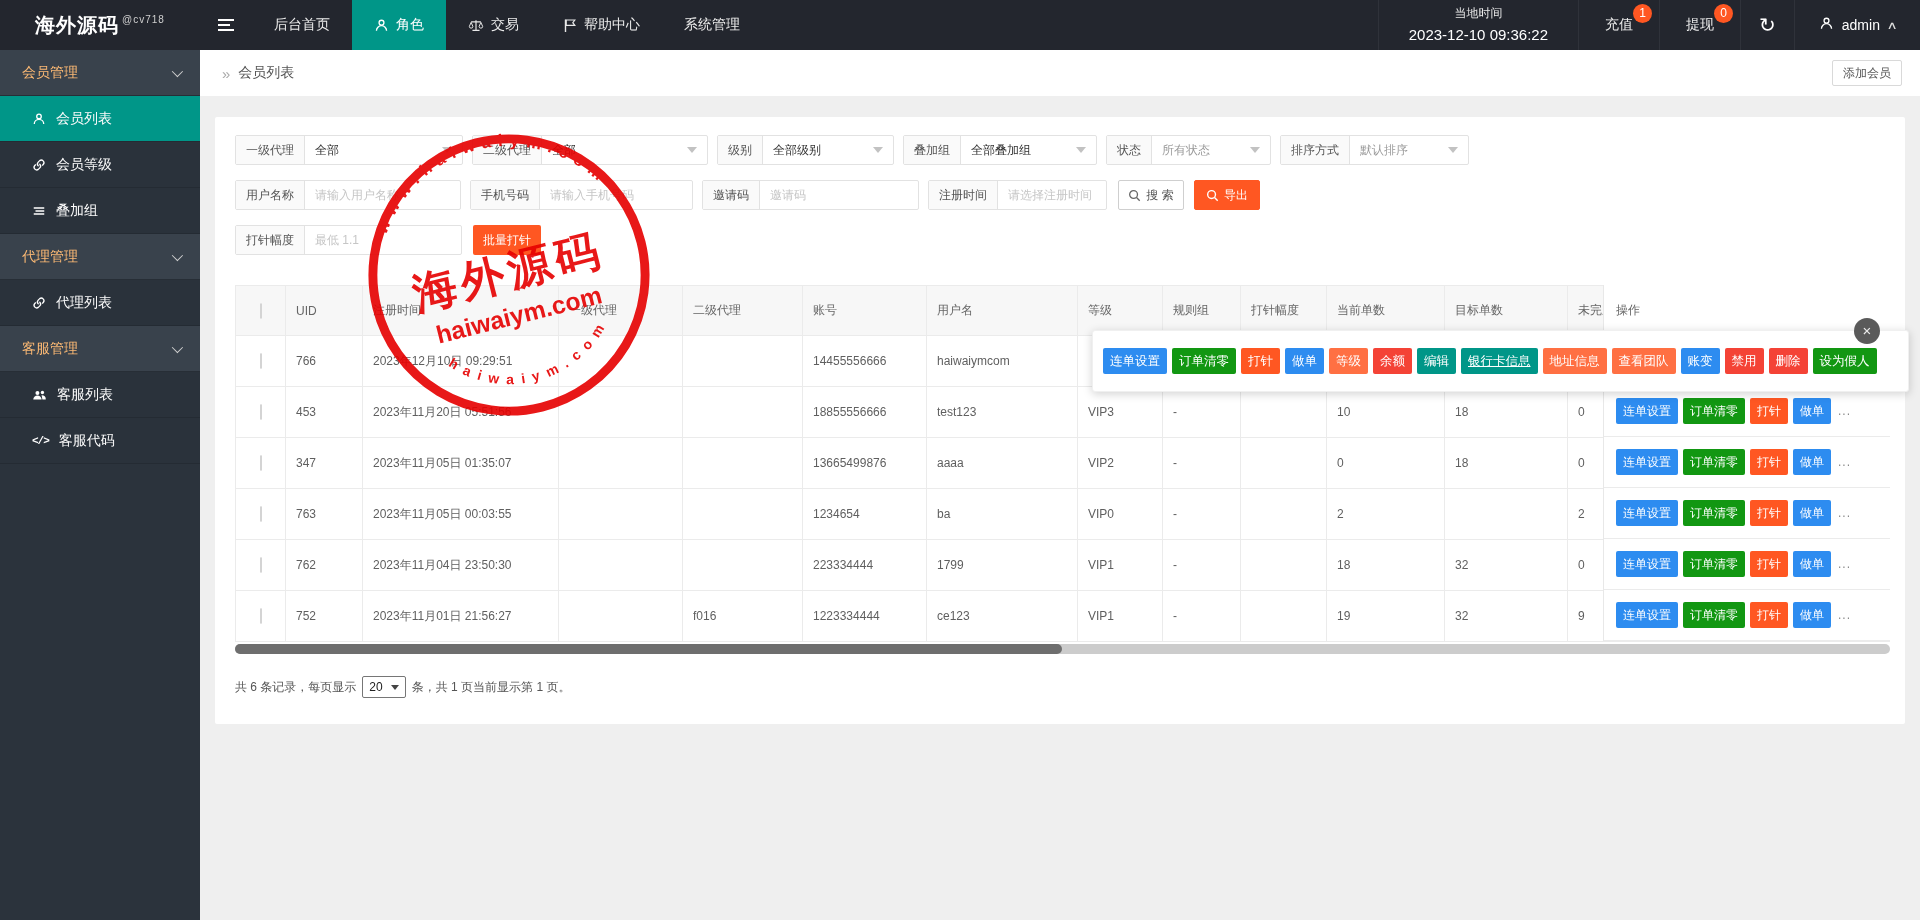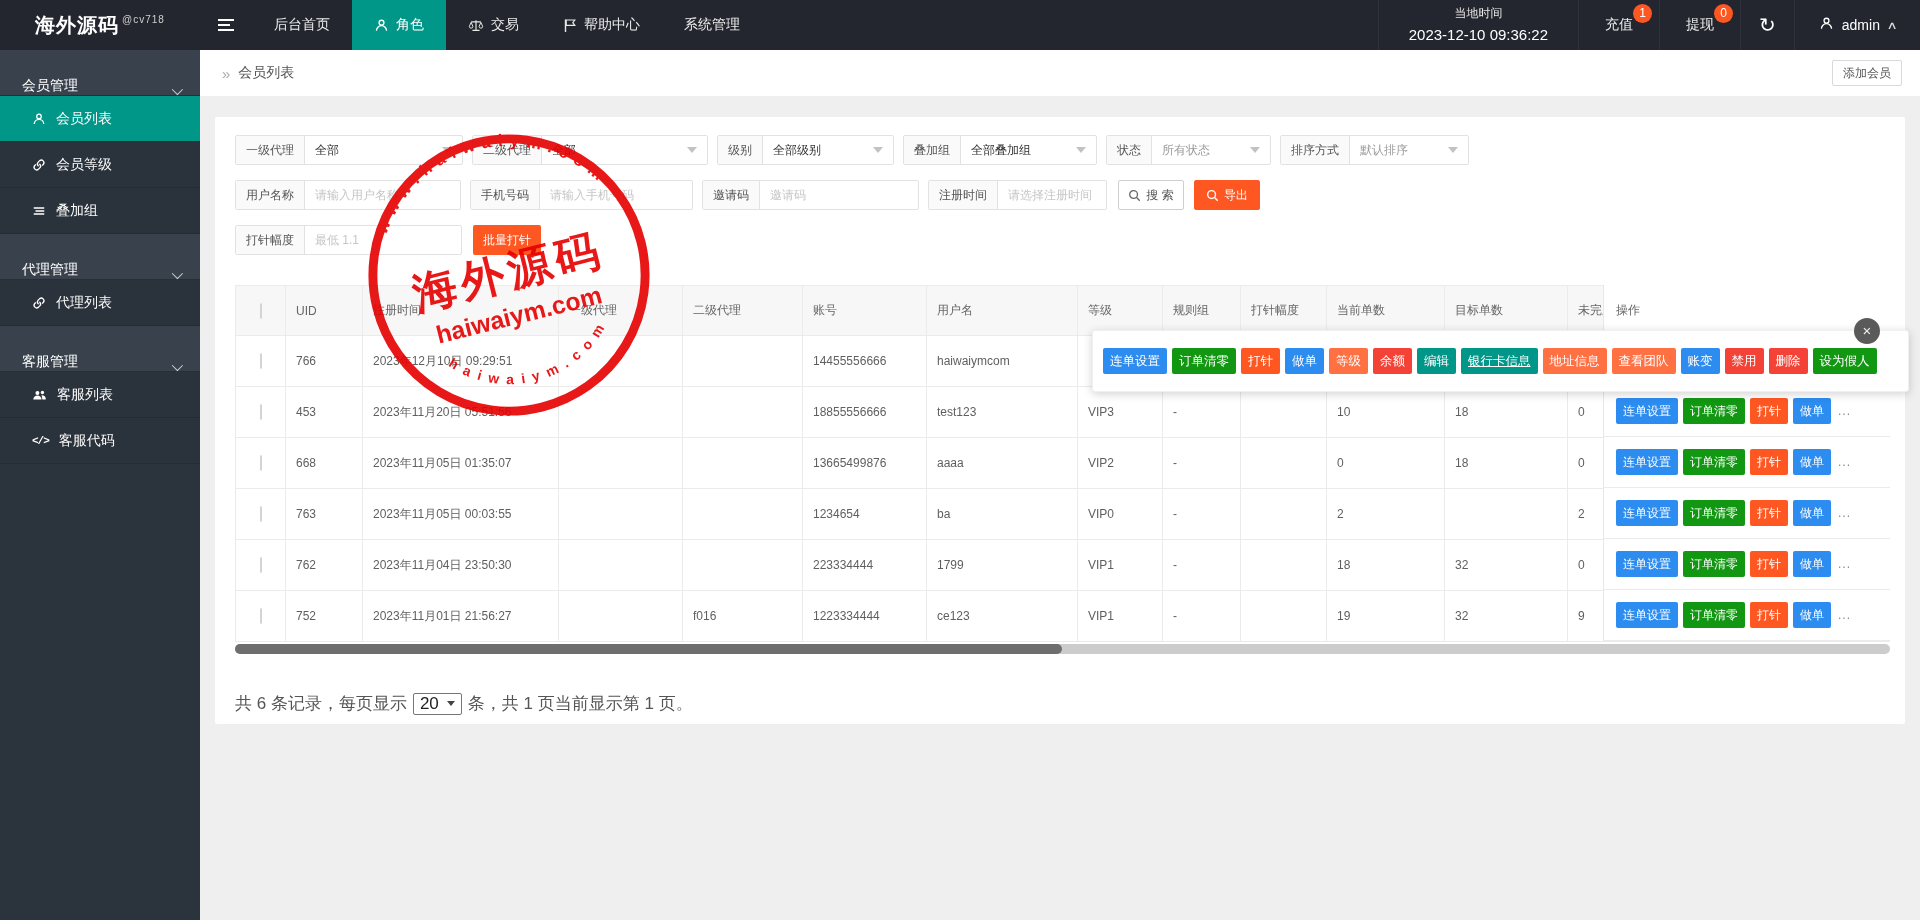--- a/index.html
+++ b/index.html
@@ -24,21 +24,21 @@
   .time-label{font-size:12px;color:#e8e8e8}
   .time-value{font-size:15px;color:#fff}
   .navbadge{position:relative;padding:0 26px;font-size:14px}
   .badge{position:absolute;top:4px;right:7px;min-width:19px;height:19px;border-radius:10px;background:#ff5722;color:#fff;font-size:12px;line-height:19px;text-align:center;padding:0 5px}
   .refreshbox{padding:0 18px;font-size:20px;color:#fff}
   .adminbox{padding:0 24px;gap:8px;font-size:14px;color:#fff}
   .caret-up{font-size:11px;color:#ddd;transform:scaleX(1.4)}
 
   
   .sidebar{position:absolute;top:50px;left:0;bottom:0;width:200px;background:#2b333c;z-index:15}
-  .side-group{height:46px;display:flex;align-items:flex-end;padding:0 20px 0 22px;background:#39424c;color:#ffffff;font-size:14px;border-bottom:1px solid #272e36;cursor:pointer}
+  .side-group{height:46px;display:flex;align-items:center;padding:0 20px 0 22px;background:#39424c;color:#fdba74;font-size:14px;border-bottom:1px solid #272e36;cursor:pointer}
   .side-group .chev{margin-left:auto;width:8px;height:8px;border-right:1.5px solid #cfcfcf;border-bottom:1.5px solid #cfcfcf;transform:rotate(45deg) translateY(-2px)}
   .side-item{height:46px;display:flex;align-items:center;gap:10px;padding-left:32px;background:#2a323b;color:#fbfbfb;font-size:14px;border-bottom:1px solid #242b33;cursor:pointer}
   .side-item.active{background:#009688}
   .side-item svg{display:block;flex:none}
   .side-item .code-ic{font-family:"Liberation Mono","DejaVu Sans Mono",monospace;font-size:11px;font-weight:bold;color:#fff;letter-spacing:-1px}
 
   
   .main{position:absolute;left:200px;top:50px;right:0;bottom:0;background:#efefef}
   .crumbbar{height:46px;background:#fff;display:flex;align-items:center;padding:0 18px 0 22px}
   .crumb-arrow{color:#aaa;font-size:15px;margin-right:8px}
@@ -75,21 +75,21 @@
   .opfixed{position:absolute;top:0;right:0;width:287px;background:#fff;border-left:1px solid #e8e8e8;z-index:5}
   .opfixed .ophead{height:50px;line-height:50px;padding:0 12px;background:#fff;border-bottom:4px solid #4d7c0f;color:#666}
   .opfixed .oprow{height:51px;display:flex;align-items:center;gap:5px;padding:0 0 0 12px;border-bottom:1px solid #ebebeb}
   .abtn{display:inline-block;height:26px;line-height:26px;padding:0 7px;border-radius:2px;color:#fff;font-size:12px;cursor:pointer;white-space:nowrap}
   .more{color:#888;letter-spacing:1px;cursor:pointer;margin-left:2px}
 
   .hscroll{position:relative;width:1655px;height:10px;background:#ccc;border-radius:5px;margin-top:2px}
   .hthumb{position:absolute;left:0;top:0;height:10px;width:827px;background:#6e6e6e;border-radius:5px;cursor:pointer}
 
   
-  .pager{display:flex;align-items:center;margin-top:38px;font-size:17px;color:#555}
+  .pager{display:flex;align-items:center;margin-top:22px;font-size:12px;color:#555}
   .pgsel{display:inline-flex;align-items:center;gap:8px;border:1px solid #767676;border-radius:2px;height:22px;padding:0 6px;margin:0 6px;background:#fff;cursor:pointer;color:#222}
   .pgsel .dcaret2{width:0;height:0;border-left:4px solid transparent;border-right:4px solid transparent;border-top:5px solid #444}
 
   
   .actionpopup{position:absolute;left:1092px;top:330px;width:817px;height:62px;background:#fff;border:1px solid #f0f0f0;box-shadow:0 2px 10px rgba(0,0,0,.18);border-radius:3px;display:flex;align-items:center;gap:5px;padding:0 10px;z-index:40}
   .actionpopup .abtn{font-size:12.5px}
   .popclose{position:absolute;top:-13px;right:28px;width:26px;height:26px;border-radius:50%;background:#5a5a5a;color:#eee;font-size:15px;line-height:25px;text-align:center;cursor:pointer;z-index:41}
 
   
   .watermark{position:absolute;left:360px;top:126px;width:298px;height:298px;z-index:30;transform:rotate(-14deg);opacity:.9;pointer-events:none}
@@ -395,21 +395,21 @@
                 <td>VIP3</td>
                 <td>-</td>
                 <td></td>
                 <td>10</td>
                 <td>18</td>
                 <td>0</td>
                 <td></td>
           </tr>
           <tr>
             <td class="cbcell"><span class="cbx"></span></td>
-            <td>668</td>
+            <td>347</td>
                 <td>2023年11月05日 01:35:07</td>
                 <td></td>
                 <td></td>
                 <td>13665499876</td>
                 <td>aaaa</td>
                 <td>VIP2</td>
                 <td>-</td>
                 <td></td>
                 <td>0</td>
                 <td>18</td>

